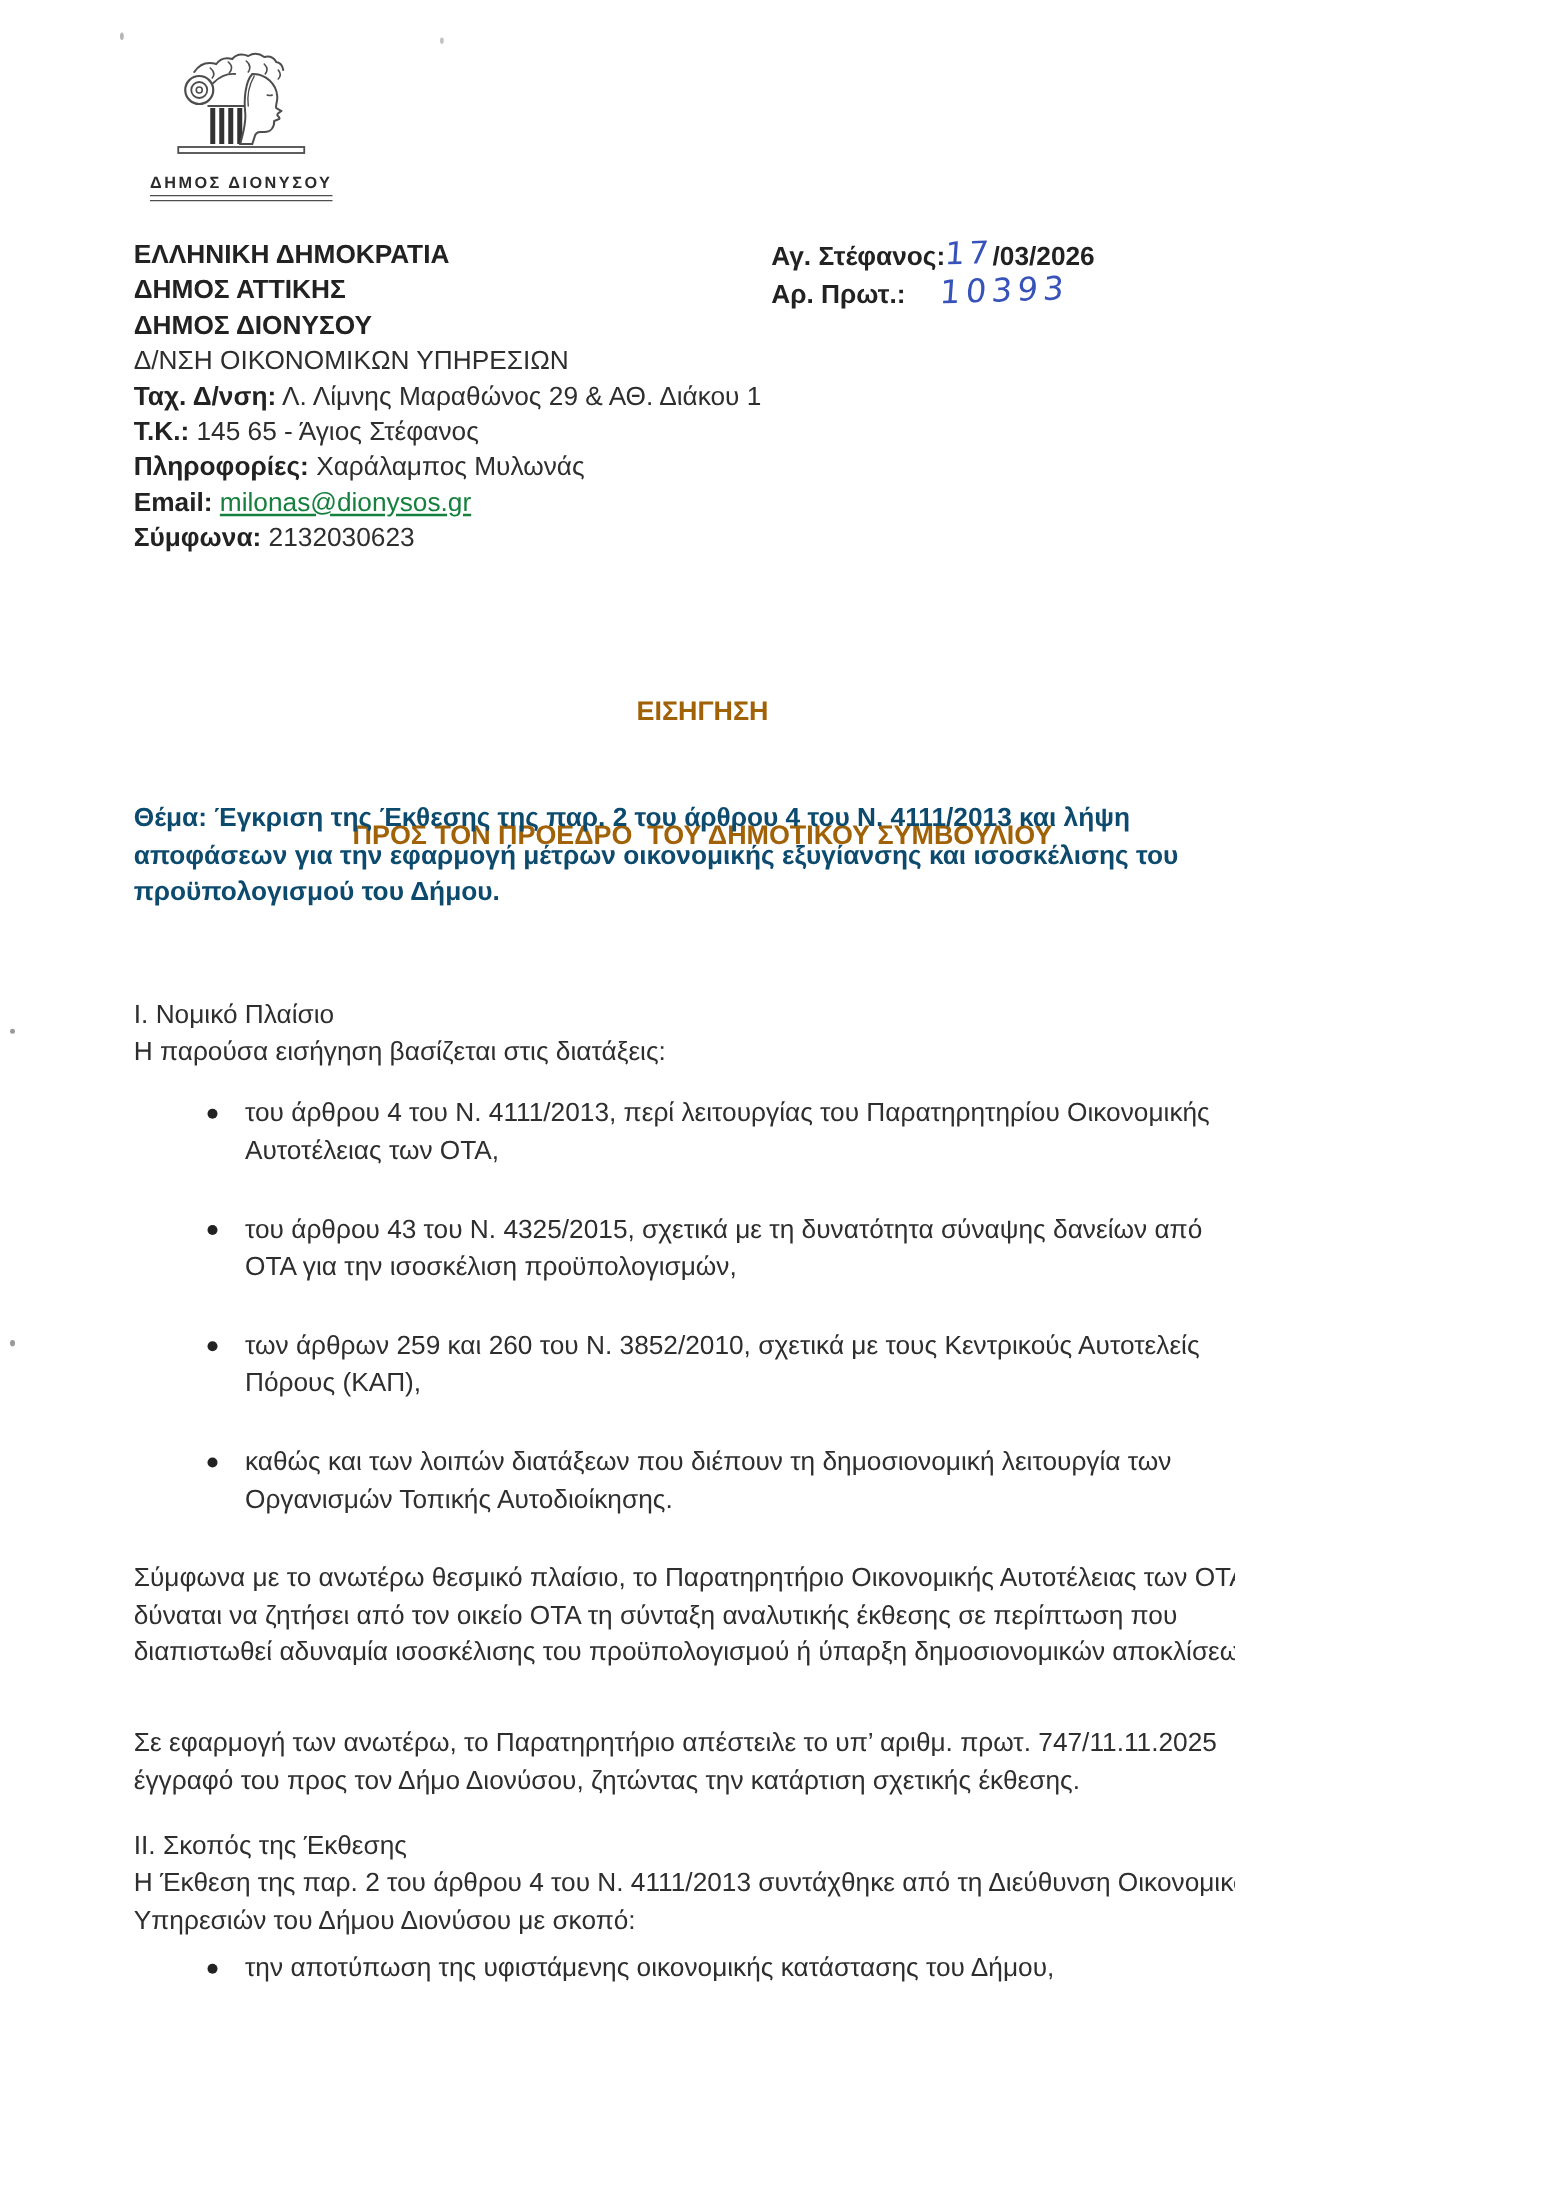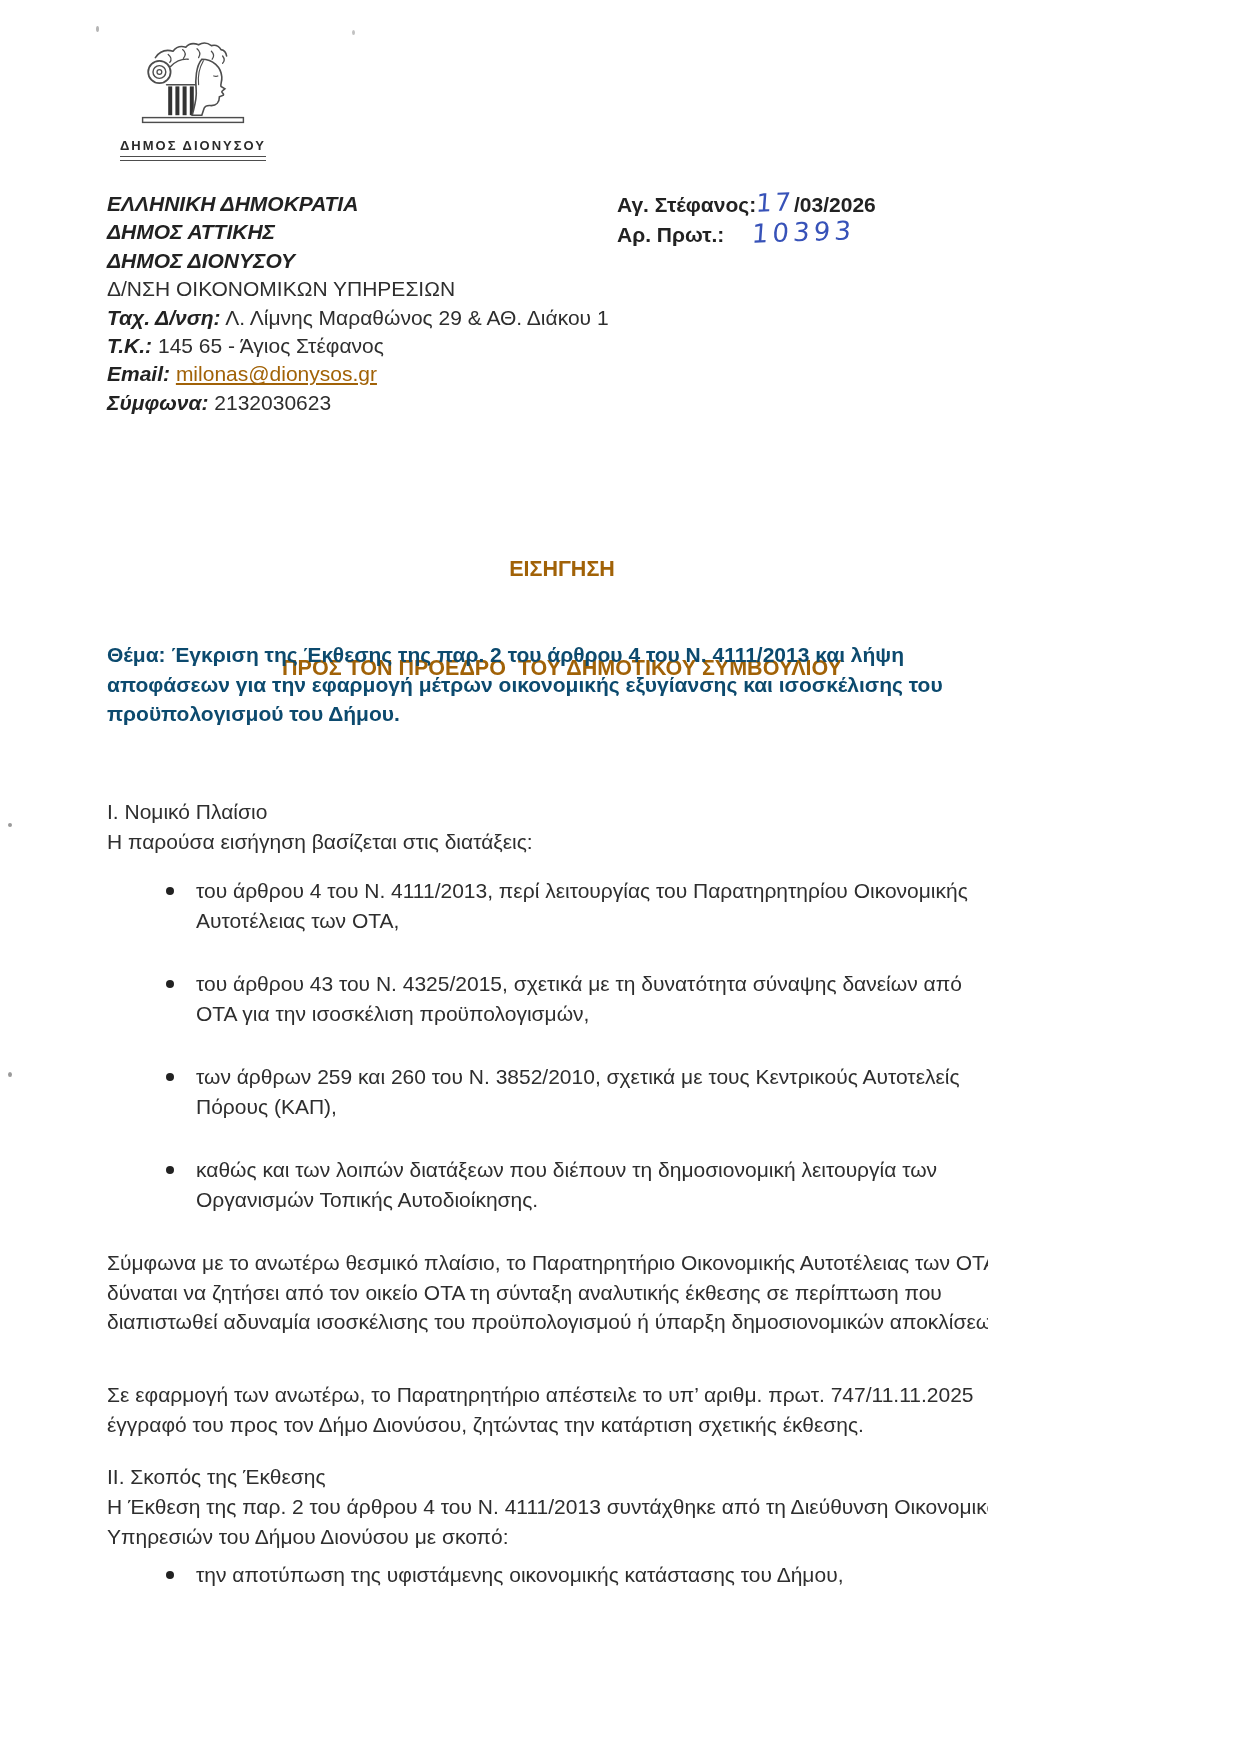--- a/index.html
+++ b/index.html
@@ -30,22 +30,22 @@
     height: 3px;
     border-top: 1.6px solid #4d4d4d;
     border-bottom: 1.6px solid #4d4d4d;
   }
 
   
   .sender {
     position: absolute; left: 107px; top: 190px;
     font-size: 21px; line-height: 28.4px; white-space: nowrap;
   }
-  .b { font-weight: bold; color: #222; font-style: italic; }
-  .email-link { color: #a16207; text-decoration: underline; cursor: pointer; }
+  .b { font-weight: bold; color: #222; }
+  .email-link { color: #15803d; text-decoration: underline; cursor: pointer; }
 
   
   .refblock {
     position: absolute; left: 617px; top: 190px;
     font-size: 21px; line-height: 28.4px; font-weight: bold; color: #222;
     white-space: nowrap;
   }
   .hand {
     display: inline-block;
     font-family: "DejaVu Sans", sans-serif;
@@ -142,20 +142,24 @@
     <div>Δ/ΝΣΗ ΟΙΚΟΝΟΜΙΚΩΝ ΥΠΗΡΕΣΙΩΝ</div>
     <div>
       <span class="b">Ταχ. Δ/νση:</span>
       <span>Λ. Λίμνης Μαραθώνος 29 &amp; ΑΘ. Διάκου 1</span>
     </div>
     <div>
       <span class="b">Τ.Κ.:</span>
       <span>145 65 - Άγιος Στέφανος</span>
     </div>
     <div>
+      <span class="b">Πληροφορίες:</span>
+      <span>Χαράλαμπος Μυλωνάς</span>
+    </div>
+    <div>
       <span class="b">Email:</span>
       <a class="email-link">milonas@dionysos.gr</a>
     </div>
     <div>
       <span class="b">Σύμφωνα:</span>
       <span>2132030623</span>
     </div>
   </div>
 
   <div class="refblock">

